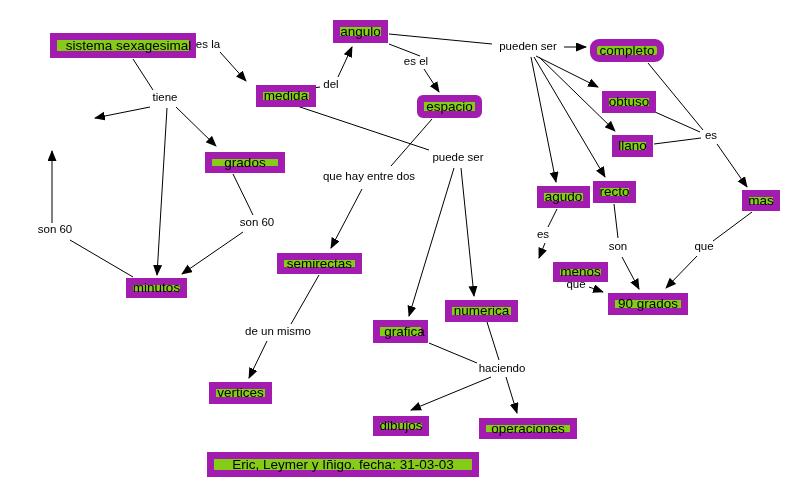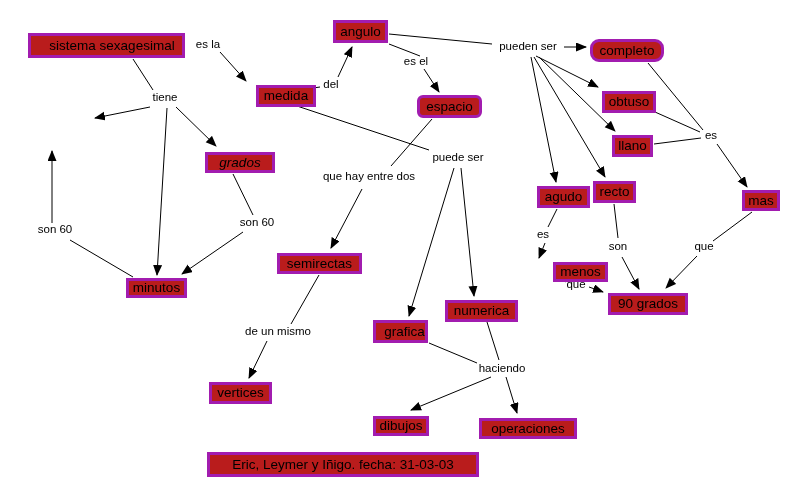--- a/index.html
+++ b/index.html
@@ -18,22 +18,22 @@
   #edge-layer {
     position: absolute;
     left: 0;
     top: 0;
     width: 796px;
     height: 497px;
   }
   .node {
     position: absolute;
     box-sizing: border-box;
-    border: 3px solid #a21caf;
-    background: #b91c1c;
+    border: 7px solid #a21caf;
+    background: #84cc16;
     color: #000000;
     font-size: 13.5px;
     line-height: 1;
     display: flex;
     align-items: center;
     justify-content: center;
     white-space: nowrap;
   }
   .link-label {
     position: absolute;
@@ -90,24 +90,24 @@
       <line x1="267" y1="341" x2="249" y2="378" stroke="#000000" stroke-width="1" marker-end="url(#arrowhead)"></line>
       <line x1="429" y1="343" x2="477" y2="363" stroke="#000000" stroke-width="1"></line>
       <line x1="487" y1="322" x2="499" y2="360" stroke="#000000" stroke-width="1"></line>
       <line x1="491" y1="377" x2="411" y2="410" stroke="#000000" stroke-width="1" marker-end="url(#arrowhead)"></line>
       <line x1="506" y1="377" x2="517" y2="413" stroke="#000000" stroke-width="1" marker-end="url(#arrowhead)"></line>
       <line x1="133" y1="277" x2="70" y2="240" stroke="#000000" stroke-width="1"></line>
       <line x1="52" y1="223" x2="52" y2="151" stroke="#000000" stroke-width="1" marker-end="url(#arrowhead)"></line>
       <line x1="233" y1="174" x2="253" y2="215" stroke="#000000" stroke-width="1"></line>
       <line x1="243" y1="232" x2="182" y2="274" stroke="#000000" stroke-width="1" marker-end="url(#arrowhead)"></line>
     </svg>
-<div class="node" style="left: 28px; top: 33px; width: 157px; height: 25px; padding-left: 11px;">sistema sexagesimal</div>
+<div class="node" style="left: 50px; top: 33px; width: 146px; height: 25px; padding-left: 11px;">sistema sexagesimal</div>
     <div class="node" style="left: 333px; top: 20px; width: 55px; height: 23px;">angulo</div>
     <div class="node" style="left: 232px; top: 85px; width: 60px; height: 22px; margin-left: 24px;">medida</div>
-    <div class="node" style="left: 205px; top: 152px; width: 70px; height: 21px; font-style: italic;">grados</div>
+    <div class="node" style="left: 205px; top: 152px; width: 80px; height: 21px;">grados</div>
     <div class="node" style="left: 417px; top: 95px; width: 65px; height: 23px; border-radius: 6px;">espacio</div>
     <div class="node" style="left: 590px; top: 39px; width: 74px; height: 23px; border-radius: 9px;">completo</div>
     <div class="node" style="left: 602px; top: 91px; width: 54px; height: 22px;">obtuso</div>
     <div class="node" style="left: 612px; top: 135px; width: 41px; height: 22px;">llano</div>
     <div class="node" style="left: 537px; top: 186px; width: 53px; height: 22px;">agudo</div>
     <div class="node" style="left: 593px; top: 181px; width: 43px; height: 22px;">recto</div>
     <div class="node" style="left: 742px; top: 190px; width: 38px; height: 21px;">mas</div>
     <div class="node" style="left: 505px; top: 262px; width: 55px; height: 20px; margin-left: 48px;">menos</div>
     <div class="node" style="left: 608px; top: 293px; width: 80px; height: 22px;">90 grados</div>
     <div class="node" style="left: 126px; top: 278px; width: 61px; height: 20px;">minutos</div>

